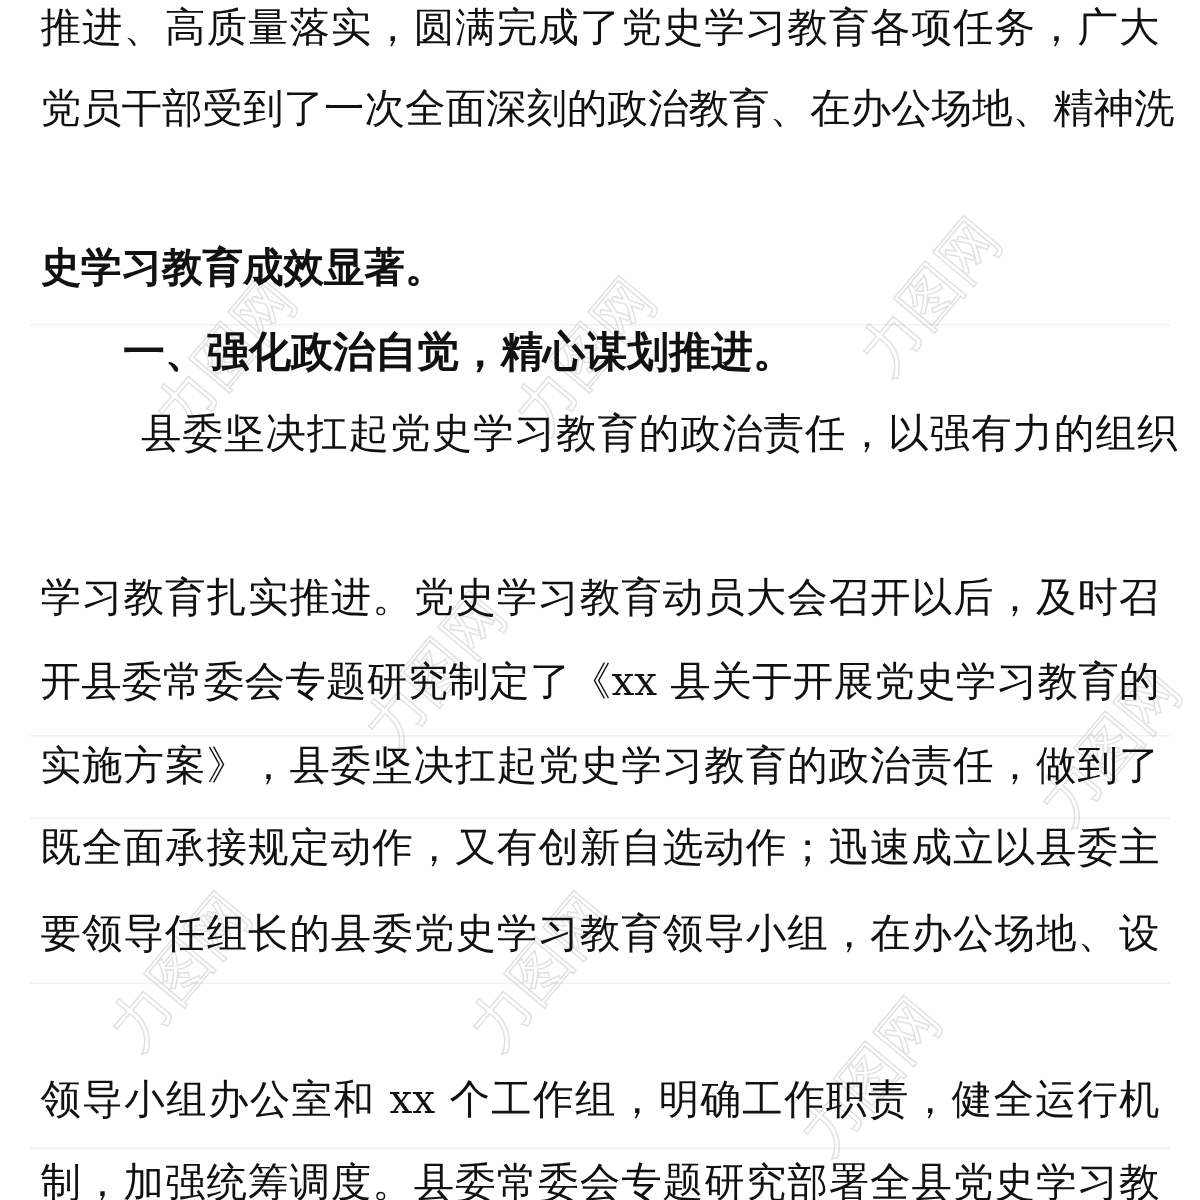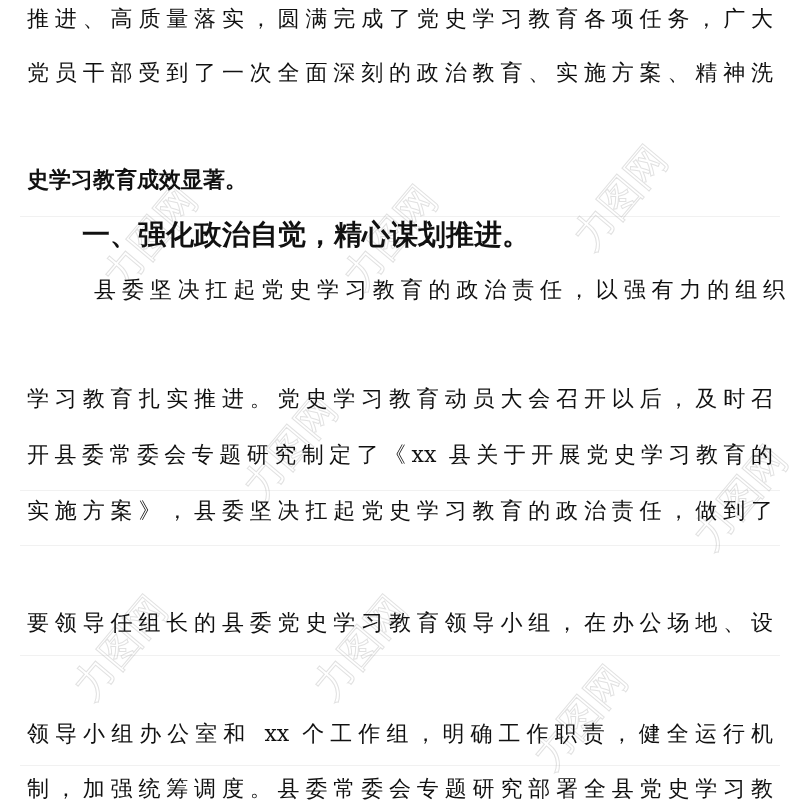--- a/index.html
+++ b/index.html
@@ -5,21 +5,21 @@
     html, body { margin: 0; padding: 0; }
     body {
       width: 800px; height: 800px; overflow: hidden;
       background: #ffffff; position: relative;
       font-family: "DejaVu Serif", "Liberation Serif", serif;
       color: #111;
     }
     .page { position: absolute; left: 0; top: 0; width: 800px; height: 800px; }
     .line {
       position: absolute; left: 27px; width: 746px;
-      font-size: 22px; line-height: 34px; height: 34px;
+      font-size: 27px; line-height: 34px; height: 34px;
       white-space: nowrap; text-align: justify; text-align-last: justify;
       letter-spacing: 0px;
     }
     .line.last { text-align-last: left; font-weight: bold; }
     .line.indent { left: 94px; width: 691px; }
     .heading {
       position: absolute; left: 82px; font-size: 28px; line-height: 34px;
       font-family: "DejaVu Sans", "Liberation Sans", sans-serif; font-weight: bold;
       white-space: nowrap;
     }
@@ -45,26 +45,27 @@
   <div class="wm" style="left:90px;top:210px">力图网</div>
   <div class="wm" style="left:330px;top:210px">力图网</div>
   <div class="wm" style="left:560px;top:170px">力图网</div>
   <div class="wm" style="left:230px;top:420px">力图网</div>
   <div class="wm" style="left:680px;top:470px">力图网</div>
   <div class="wm" style="left:60px;top:620px">力图网</div>
   <div class="wm" style="left:300px;top:620px">力图网</div>
   <div class="wm" style="left:520px;top:690px">力图网</div>
 
   <div class="line" style="top:2px">推进、高质量落实，圆满完成了党史学习教育各项任务，广大</div>
-  <div class="line" style="top:56px">党员干部受到了一次全面深刻的政治教育、实施方案、精神洗</div>
+  <div class="line" style="top:56px">党员干部受到了一次全面深刻的政治教育、在办公场地、精神洗</div>
   <div class="line last" style="top:162px">史学习教育成效显著。</div>
 
   <div class="heading" style="top:218px">一、强化政治自觉，精心谋划推进。</div>
 
   <div class="line indent" style="top:273px">县委坚决扛起党史学习教育的政治责任，以强有力的组织</div>
   <div class="line" style="top:382px">学习教育扎实推进。党史学习教育动员大会召开以后，及时召</div>
   <div class="line" style="top:438px">开县委常委会专题研究制定了《xx 县关于开展党史学习教育的</div>
   <div class="line" style="top:494px">实施方案》，县委坚决扛起党史学习教育的政治责任，做到了</div>
+  <div class="line" style="top:549px">既全面承接规定动作，又有创新自选动作；迅速成立以县委主</div>
   <div class="line" style="top:606px">要领导任组长的县委党史学习教育领导小组，在办公场地、设</div>
   <div class="line" style="top:717px">领导小组办公室和 xx 个工作组，明确工作职责，健全运行机</div>
   <div class="line" style="top:772px">制，加强统筹调度。县委常委会专题研究部署全县党史学习教</div>
 
 </div>
 
 </body></html>

